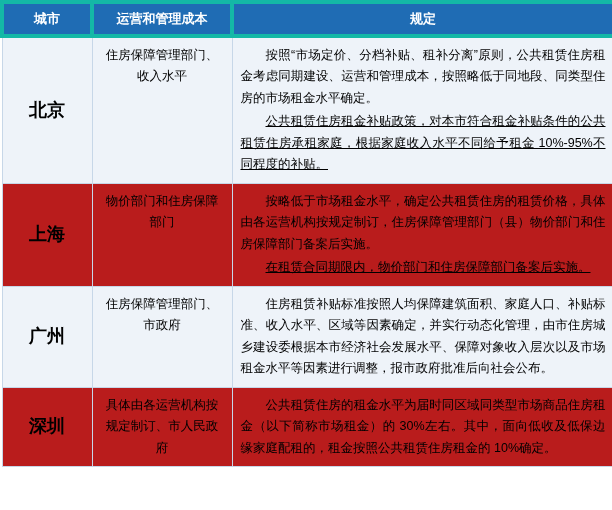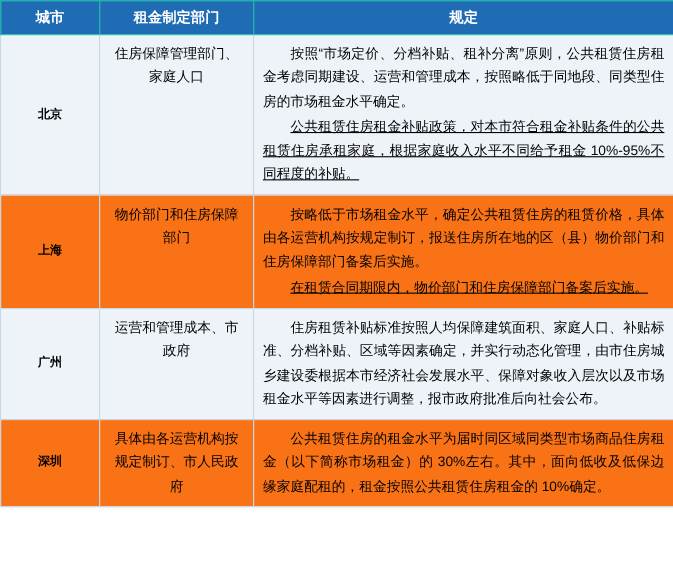--- a/index.html
+++ b/index.html
@@ -24,38 +24,38 @@
   table.doc-table col.c-rule { width: 382px; }
 
   thead th {
     background: #1f6cb4;
     color: #ffffff;
     font-weight: bold;
     font-size: 13px;
     padding: 5px 6px;
     text-align: center;
     vertical-align: middle;
-    border: 1px solid #14b8a6;
+    border: 4px solid #14b8a6;
     line-height: 1.5;
   }
   tbody td {
     font-size: 12.5px;
     line-height: 1.72;
     padding: 7px 8px;
     vertical-align: top;
     border: 1px solid #c7d7e8;
   }
-  tbody tr.row-even td { background: #f97316; }
+  tbody tr.row-even td { background: #b91c1c; }
   tbody tr.row-odd td { background: #eef3f9; }
 
   td.city {
     text-align: center;
     vertical-align: middle;
     font-weight: bold;
-    font-size: 11px;
+    font-size: 18px;
     color: #000000;
   }
   td.policy {
     text-align: center;
     vertical-align: top;
     font-size: 12.5px;
   }
   td.rule {
     text-align: justify;
     text-justify: inter-ideograph;
@@ -77,52 +77,52 @@
 
 <table class="doc-table">
   <colgroup>
     <col class="c-city">
     <col class="c-policy">
     <col class="c-rule">
   </colgroup>
   <thead>
     <tr>
       <th>城市</th>
-      <th>租金制定部门</th>
+      <th>运营和管理成本</th>
       <th>规定</th>
     </tr>
   </thead>
   <tbody>
     <tr class="row-odd">
       <td class="city">北京</td>
       <td class="policy">
-        <p>住房保障管理部门、家庭人口</p>
+        <p>住房保障管理部门、收入水平</p>
       </td>
       <td class="rule">
         <p>按照“市场定价、分档补贴、租补分离”原则，公共租赁住房租金考虑同期建设、运营和管理成本，按照略低于同地段、同类型住房的市场租金水平确定。</p>
         <p>公共租赁住房租金补贴政策，对本市符合租金补贴条件的公共租赁住房承租家庭，根据家庭收入水平不同给予租金 10%-95%不同程度的补贴。</p>
       </td>
     </tr>
     <tr class="row-even">
       <td class="city">上海</td>
       <td class="policy">
         <p>物价部门和住房保障部门</p>
       </td>
       <td class="rule">
-        <p>按略低于市场租金水平，确定公共租赁住房的租赁价格，具体由各运营机构按规定制订，报送住房所在地的区（县）物价部门和住房保障部门备案后实施。</p>
+        <p>按略低于市场租金水平，确定公共租赁住房的租赁价格，具体由各运营机构按规定制订，住房保障管理部门（县）物价部门和住房保障部门备案后实施。</p>
         <p>在租赁合同期限内，物价部门和住房保障部门备案后实施。</p>
       </td>
     </tr>
     <tr class="row-odd">
       <td class="city">广州</td>
       <td class="policy">
-        <p>运营和管理成本、市政府</p>
+        <p>住房保障管理部门、市政府</p>
       </td>
       <td class="rule">
-        <p>住房租赁补贴标准按照人均保障建筑面积、家庭人口、补贴标准、分档补贴、区域等因素确定，并实行动态化管理，由市住房城乡建设委根据本市经济社会发展水平、保障对象收入层次以及市场租金水平等因素进行调整，报市政府批准后向社会公布。</p>
+        <p>住房租赁补贴标准按照人均保障建筑面积、家庭人口、补贴标准、收入水平、区域等因素确定，并实行动态化管理，由市住房城乡建设委根据本市经济社会发展水平、保障对象收入层次以及市场租金水平等因素进行调整，报市政府批准后向社会公布。</p>
       </td>
     </tr>
     <tr class="row-even">
       <td class="city">深圳</td>
       <td class="policy">
         <p>具体由各运营机构按规定制订、市人民政府</p>
       </td>
       <td class="rule">
         <p>公共租赁住房的租金水平为届时同区域同类型市场商品住房租金（以下简称市场租金）的 30%左右。其中，面向低收及低保边缘家庭配租的，租金按照公共租赁住房租金的 10%确定。</p>
       </td>

